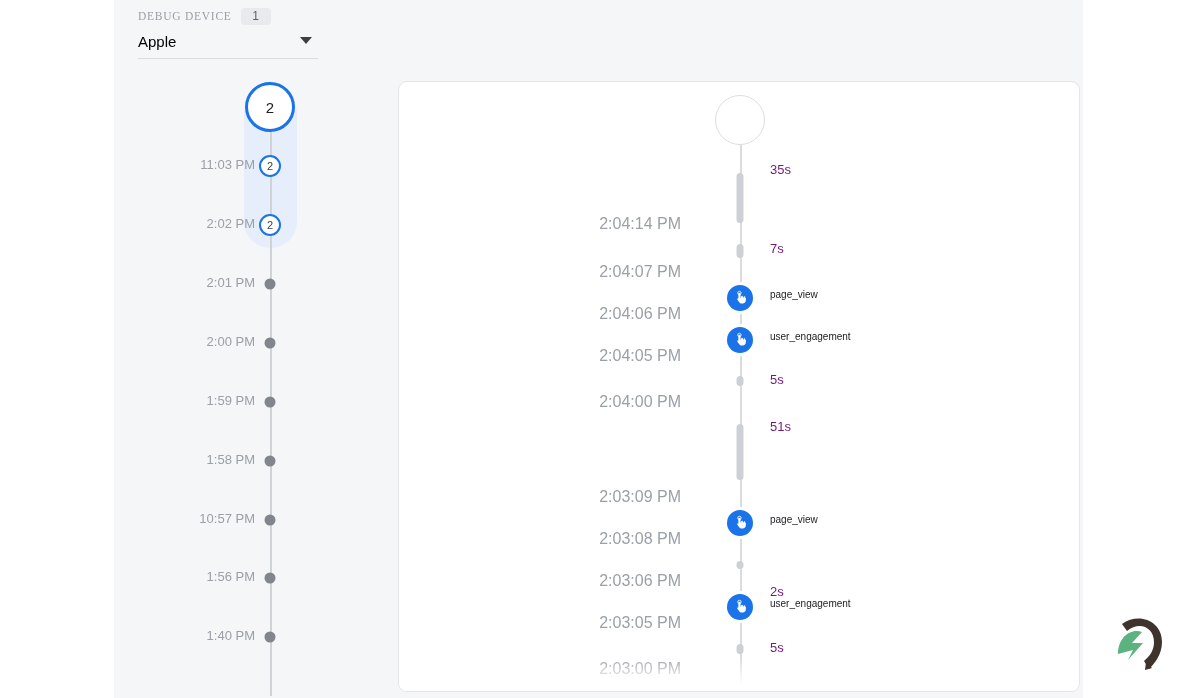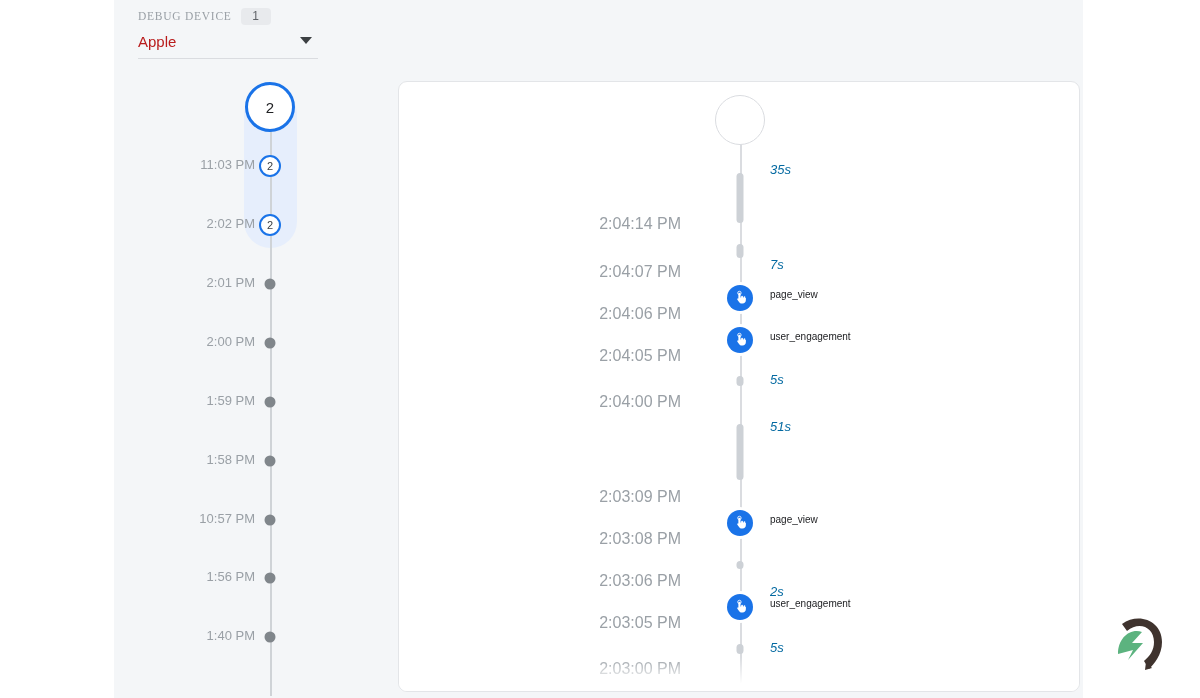--- a/index.html
+++ b/index.html
@@ -66,21 +66,21 @@
   }
   .device-field {
     margin-top: 9px;
     position: relative;
     width: 180px;
     border-bottom: 1px solid #dadce0;
     padding-bottom: 7px;
   }
   .device-value {
     font-size: 15px;
-    color: #b91c1c;
+    color: #000000;
   }
   .device-caret {
     position: absolute;
     right: 6px;
     top: 4px;
     width: 0;
     height: 0;
     border-left: 6px solid transparent;
     border-right: 6px solid transparent;
     border-top: 7px solid #3c4043;
@@ -252,22 +252,21 @@
     left: 341px;
     transform: translateX(-50%);
     width: 7px;
     border-radius: 4px;
     background: #cdd1d6;
   }
   .gap-label {
     position: absolute;
     left: 371px;
     font-size: 13px;
-    font-style: italic;
-    color: #0369a1;
+    color: #701a75;
     white-space: nowrap;
   }
 
   
   .card-fade {
     position: absolute;
     left: 0;
     bottom: 0;
     width: 682px;
     height: 34px;
@@ -352,21 +351,21 @@
     <div class="stream">
       <div class="spine"></div>
       <div class="head-circle"></div>
       <div id="stream-rows">
           <div class="gap-bar" style="top: 91px; height: 50px;"></div>
           <div class="gap-label" style="top: 80px;">35s</div>
           <div class="ev-row" style="top: 142px;">
             <div class="ev-time">2:04:14 PM</div>
           </div>
           <div class="gap-bar" style="top: 162px; height: 14px;"></div>
-          <div class="gap-label" style="top: 175px;">7s</div>
+          <div class="gap-label" style="top: 159px;">7s</div>
           <div class="ev-row" style="top: 190px;">
             <div class="ev-time">2:04:07 PM</div>
           </div>
           <div class="ev-row" style="top: 216px;">
             <div class="ev-icon">
               <svg viewBox="0 0 24 24" width="17" height="17" aria-hidden="true">
                 <path fill="#ffffff" d="M9 11.2V5.5a1.5 1.5 0 0 1 3 0v5.2h.9V9.4a1.3 1.3 0 0 1 2.6 0v1.3h.9V10a1.2 1.2 0 0 1 2.4 0v1.2h.8v2.9c0 2.8-1.9 4.9-4.6 4.9h-1.3c-1.6 0-2.6-.6-3.5-1.8l-2.6-3.6a1.25 1.25 0 0 1 1.9-1.6l.5.6z"></path>
                 <circle cx="10.5" cy="4.2" r="2.4" fill="none" stroke="#ffffff" stroke-width="1.2"></circle>
               </svg>
             </div>

